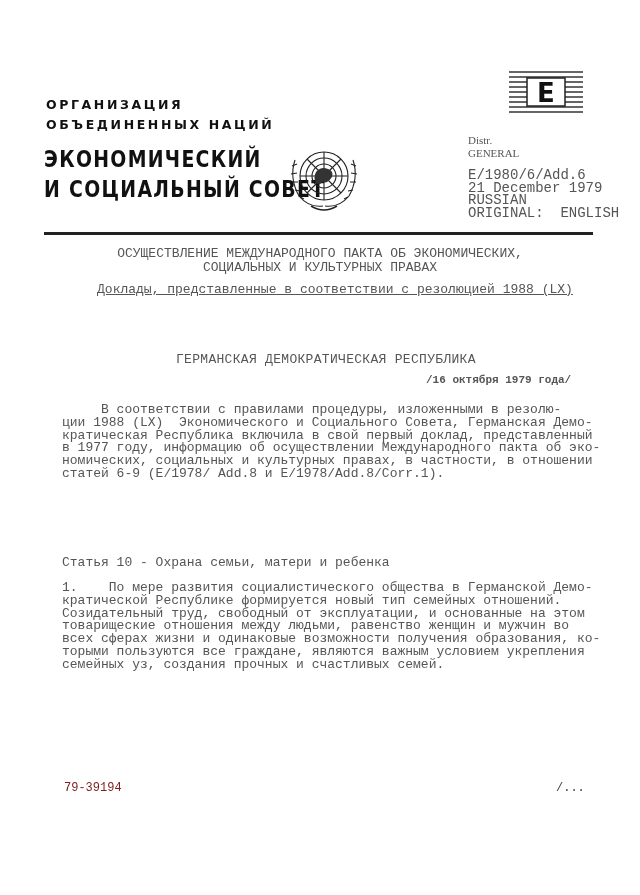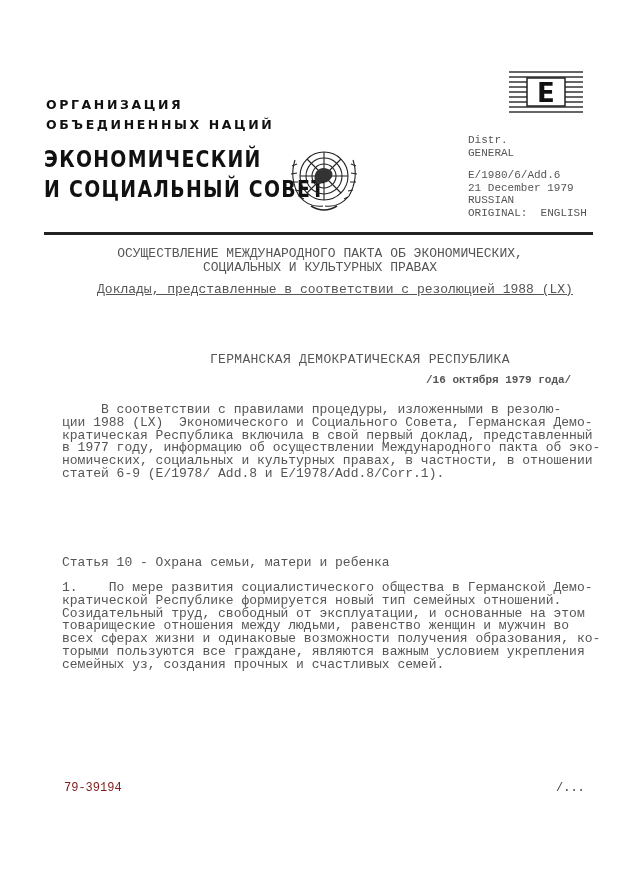--- a/index.html
+++ b/index.html
@@ -9,31 +9,31 @@
     .org { position: absolute; left: 46px; font-family: "DejaVu Sans", sans-serif; font-weight: bold; letter-spacing: 2.6px; font-size: 12.5px; color: #111; }
     .org1 { top: 91px; }
     .org2 { top: 111px; }
     .council { position: absolute; left: 44px; font-family: "DejaVu Sans", sans-serif; font-weight: bold; font-size: 23px; color: #111; letter-spacing: 1.6px; transform: scaleX(0.82); transform-origin: left top; }
     .c1 { top: 140px; }
     .c2 { top: 170px; }
 
     .emblem { position: absolute; left: 283px; top: 136px; width: 82px; height: 72px; }
     .badge { position: absolute; left: 507px; top: 62px; width: 78px; height: 48px; }
 
-    .distr { position: absolute; left: 468px; top: 128px; font-family: Liberation Mono, monospace; font-size: 11px; line-height: 12.5px; color: #555; white-space: pre; }
-    .symbol { position: absolute; left: 468px; top: 163px; font-family: "Liberation Mono", monospace; font-size: 11px; line-height: 12.5px; color: #555; white-space: pre; }
+    .distr { position: absolute; left: 468px; top: 128px; font-family: Liberation Serif, serif; font-size: 11px; line-height: 12.5px; color: #555; white-space: pre; }
+    .symbol { position: absolute; left: 468px; top: 163px; font-family: "Liberation Mono", monospace; font-size: 14px; line-height: 12.5px; color: #555; white-space: pre; }
 
     .rule { position: absolute; left: 44px; top: 226px; width: 549px; height: 3px; background: #222; }
 
     .mono { font-family: "Liberation Mono", monospace; font-size: 13px; color: #555; }
     .center { position: absolute; left: 0; width: 640px; text-align: center; }
     .title1 { top: 241px; line-height: 14px; }
     .sub { top: 278px; line-height: 12.5px; padding-left: 15px; }
     .sub span { text-decoration: underline; }
-    .country { position: absolute; left: 176px; top: 346px; letter-spacing: 0.3px; margin-left: 34px; }
+    .country { position: absolute; left: 176px; top: 346px; letter-spacing: 0.3px; }
     .date { position: absolute; left: 426px; top: 368px; font-size: 11px; font-weight: bold; }
 
     .para { position: absolute; left: 62px; width: 530px; line-height: 12.8px; white-space: pre; }
     .p1 { top: 398px; }
     .p2 { top: 487px; }
     .heading { position: absolute; left: 62px; top: 549px; }
     .p3 { top: 576px; }
     .p4 { top: 691px; }
 
     .jobno { position: absolute; left: 64px; top: 775px; font-family: "Liberation Mono", monospace; font-size: 12px; color: #7f1d1d; }

